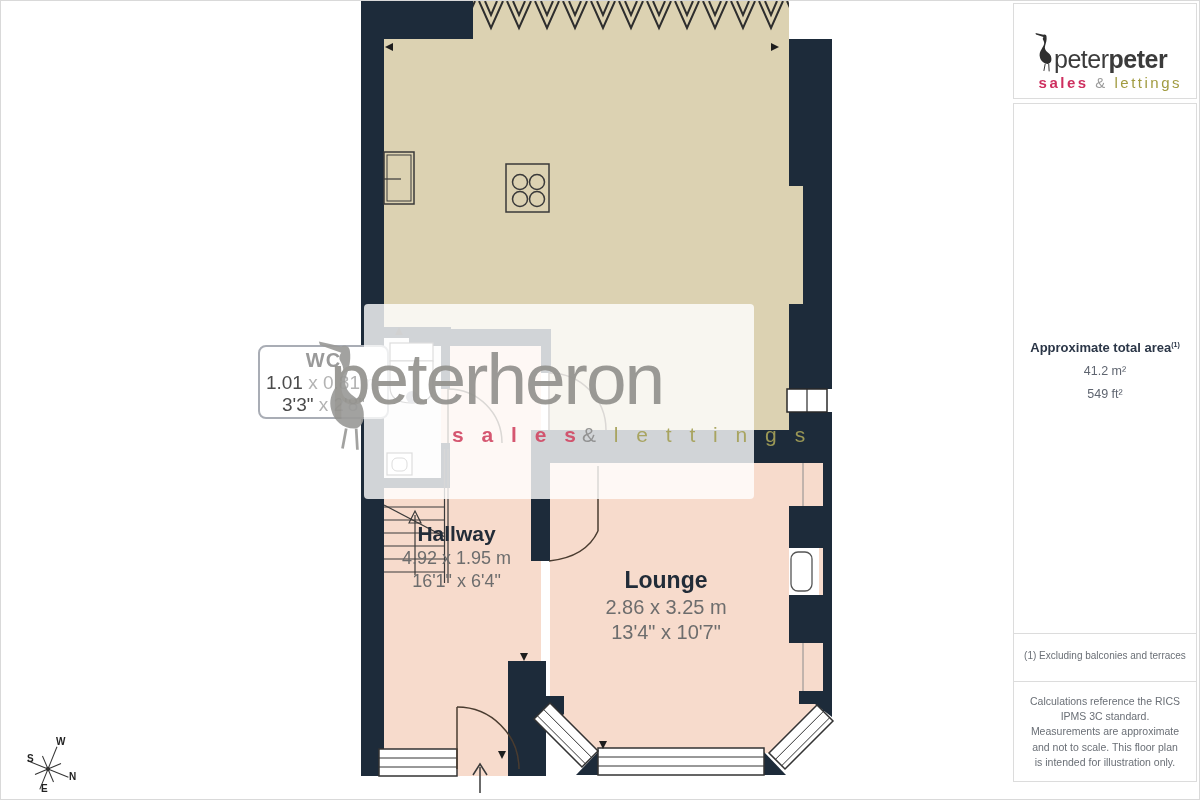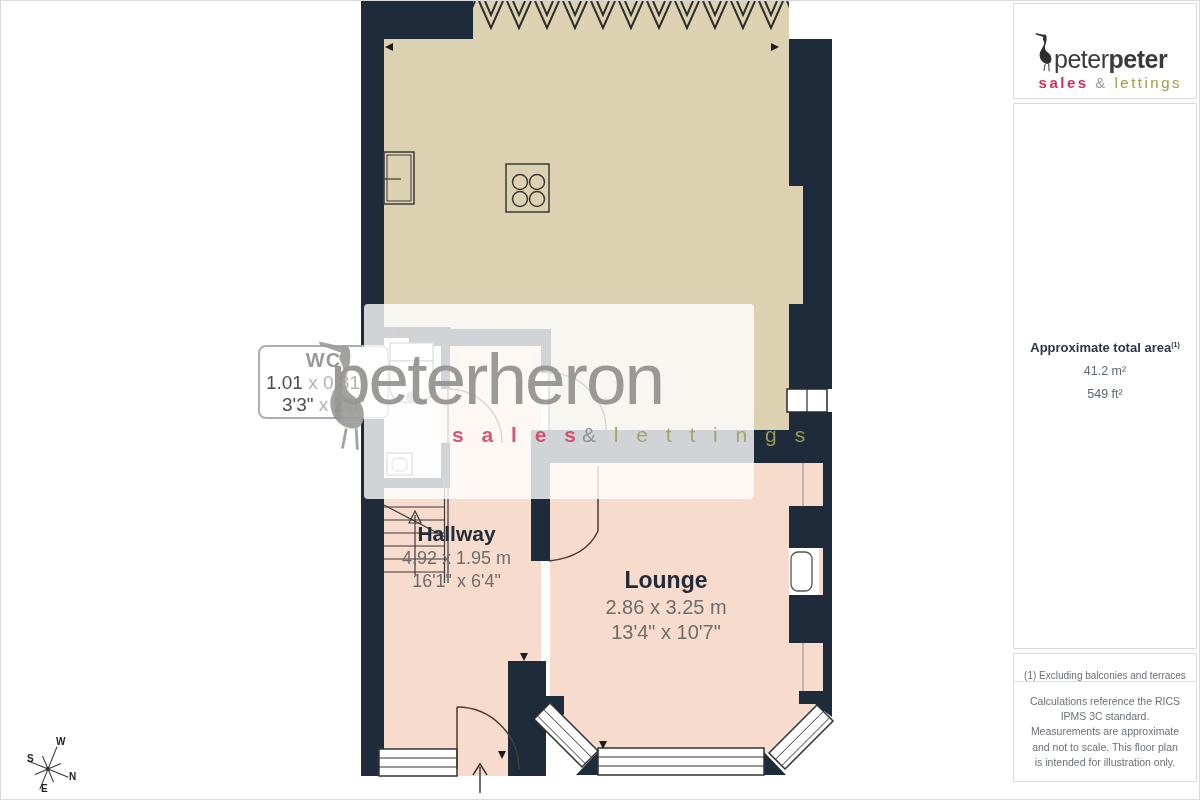--- a/index.html
+++ b/index.html
@@ -34,21 +34,21 @@
   .wm-sub{position:absolute;left:148px;top:94px;width:260px;text-align:right;font-size:21px;letter-spacing:6px;white-space:nowrap;}
   .wm-sub .s1{color:#d24a66;font-weight:700;}
   .wm-sub .s2{color:#8d8d8d;font-weight:400;}
   .wm-sub .s3{color:#a5a158;font-weight:400;}
   
   .cletter{position:absolute;font-size:10px;font-weight:700;color:#222;}
   
   .side-panel{position:absolute;left:1012px;width:184px;background:#fff;border:1px solid #dcdcdc;box-sizing:border-box;}
   .p-logo{top:2px;height:96px;}
   .p-area{top:102px;height:546px;}
-  .p-note{top:652px;height:52px;}
+  .p-note{top:632px;height:52px;}
   .p-disc{top:680px;height:101px;}
   .logo-box{position:absolute;left:18px;top:28px;width:150px;}
   .logo-row{display:flex;align-items:flex-end;}
   .logo-text{font-size:25px;color:#3b3b3b;letter-spacing:-0.5px;line-height:1;}
   .logo-text .lt-peter{font-weight:300;}
   .logo-text .lt-heron{font-weight:700;}
   .logo-sub{text-align:right;font-size:15px;letter-spacing:2.5px;margin-top:2px;white-space:nowrap;}
   .logo-sub .s1{color:#ce2f5f;font-weight:700;}
   .logo-sub .s2{color:#9b9b9b;}
   .logo-sub .s3{color:#a19b3f;}

